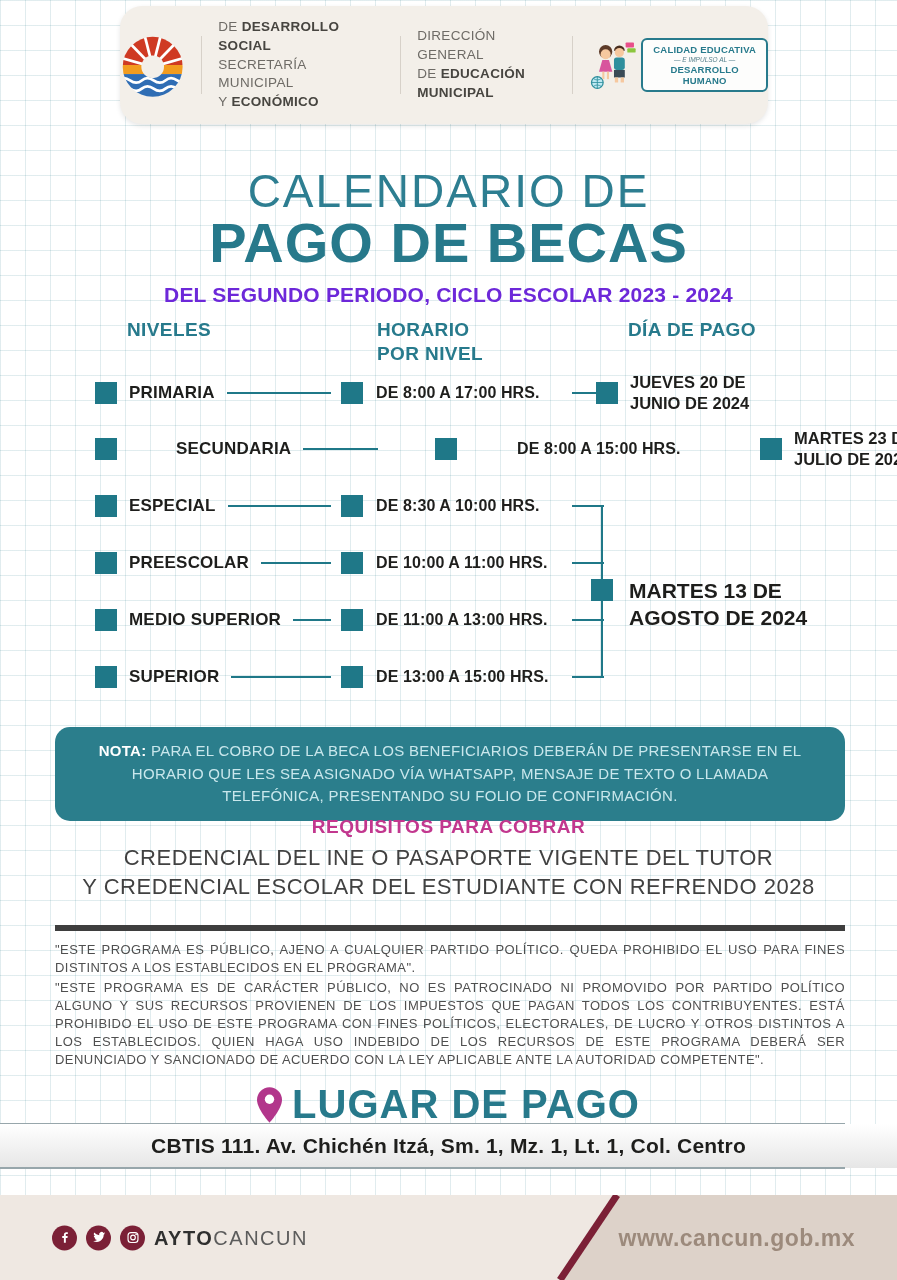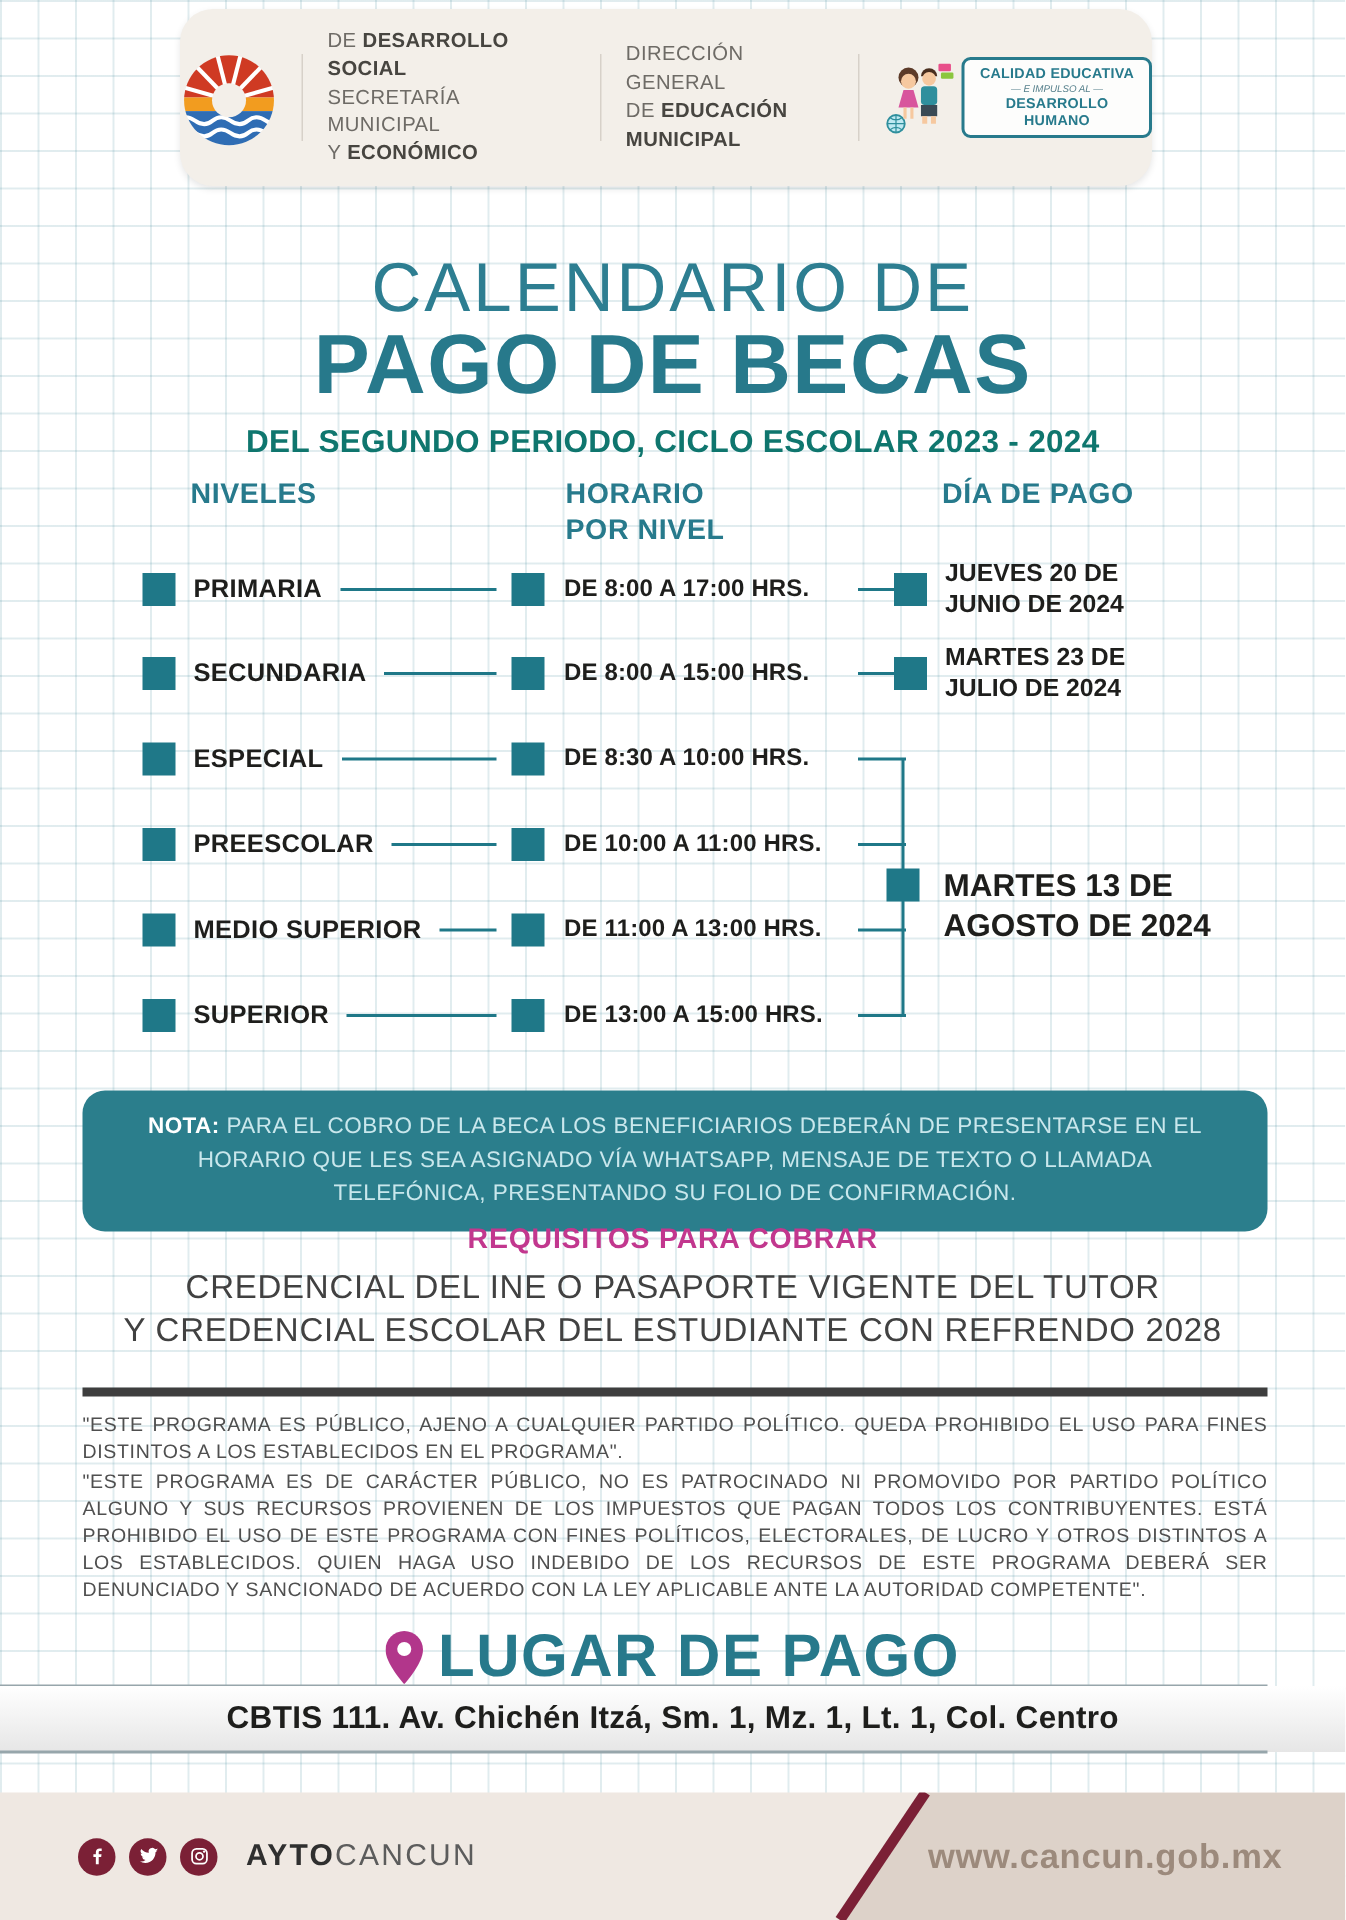--- a/index.html
+++ b/index.html
@@ -20,21 +20,21 @@
   .org .b { font-weight:bold; color:#474540; }
   .badge { display:flex; align-items:center; gap:2px; }
   .badge-box { border:2px solid #277a8c; background:#fdfdfc; border-radius:6px; padding:4px 8px; text-align:center; }
   .badge-box .bl1 { font-size:9.5px; font-weight:800; color:#277a8c; letter-spacing:0.2px; }
   .badge-box .bl2 { font-size:6.5px; color:#57808c; font-style:italic; margin:1px 0; }
 
   
   .title-block { position:absolute; left:0; right:0; top:164px; text-align:center; }
   .t1 { font-size:46px; color:#2d7e91; font-weight:400; letter-spacing:2px; }
   .t2 { font-size:56px; color:#27798b; font-weight:800; letter-spacing:1px; margin-top:-8px; }
-  .t3 { font-size:21px; color:#0f766e; font-weight:800; margin-top:8px; letter-spacing:0.2px; }
+  .t3 { font-size:21px; color:#6d28d9; font-weight:800; margin-top:8px; letter-spacing:0.2px; }
 
   
   .col-h { position:absolute; top:318px; font-size:19px; font-weight:800; color:#277a8c; letter-spacing:0.4px; line-height:1.25; }
   .srow { position:absolute; left:95px; right:52px; height:24px; display:flex; align-items:center; }
   .sq { width:22px; height:22px; background:#1f7888; flex:none; }
   .lvl-wrap { width:212px; display:flex; align-items:center; margin-left:12px; flex:none; }
   .lvl { font-size:17px; font-weight:800; color:#1e1e1c; letter-spacing:0.2px; white-space:nowrap; }
   .cline { height:2px; background:#1f7888; flex:1; margin:0 10px 0 12px; min-width:8px; }
   .time { font-size:16px; font-weight:800; color:#1e1e1c; margin-left:13px; width:196px; flex:none; white-space:nowrap; letter-spacing:0.1px; }
   .right-area { flex:1; display:flex; align-items:center; height:100%; }
@@ -71,21 +71,21 @@
   .thinline { position:absolute; left:0; width:845px; height:2px; background:#97a6ab; }
   .addr-strip { position:absolute; left:0; width:897px; top:1124px; height:44px;
     background:linear-gradient(#ffffff, #e6e6e6); display:flex; align-items:center; justify-content:center; }
   .addr { font-size:21px; font-weight:700; color:#1e1e1c; letter-spacing:0.2px; }
 
   
   .footer { position:absolute; left:0; top:1195px; width:897px; height:85px; background:#efe8e2; }
   .footer svg.fbg { position:absolute; inset:0; }
   .social { position:absolute; left:52px; top:50%; transform:translateY(-50%); display:flex; gap:9px; align-items:center; }
   .sicon { width:25px; height:25px; border-radius:50%; background:#7b2036; display:flex; align-items:center; justify-content:center; cursor:pointer; }
-  .brand { margin-left:10px; font-size:20px; letter-spacing:1.5px; }
+  .brand { font-size:20px; letter-spacing:1.5px; }
   .brand .bb { font-weight:800; color:#2f2f2f; }
   .brand .bl { font-weight:400; color:#5c5c5c; }
   .url { position:absolute; right:42px; top:50%; transform:translateY(-50%);
     font-size:23px; font-weight:800; color:#9c8a7c; letter-spacing:0.5px; }
 </style>
 </head>
 <body>
 
 <div class="page">
   <div class="grid-bg"></div>
@@ -176,21 +176,21 @@
     <div class="right-area">
       <div class="rline"></div>
       <div class="sq"></div>
       <div class="date">
         <span>JUEVES 20 DE</span>
         <span>JUNIO DE 2024</span>
       </div>
     </div>
   </div>
 
-  <div class="srow" style="top:437px;">
+  <div class="srow" style="top:437px;gap:47px;">
     <div class="sq"></div>
     <div class="lvl-wrap">
         <span class="lvl">SECUNDARIA</span>
         <div class="cline"></div>
       </div>
     <div class="sq"></div>
     <span class="time">DE 8:00 A 15:00 HRS.</span>
     <div class="right-area">
       <div class="rline"></div>
       <div class="sq"></div>

